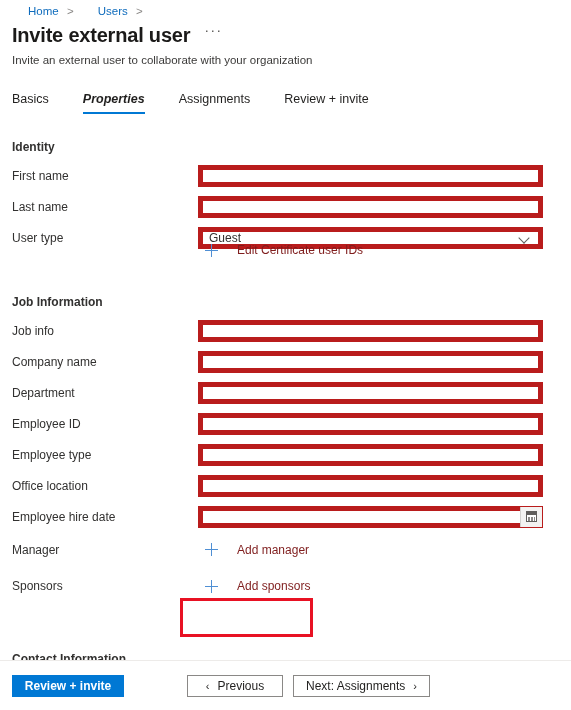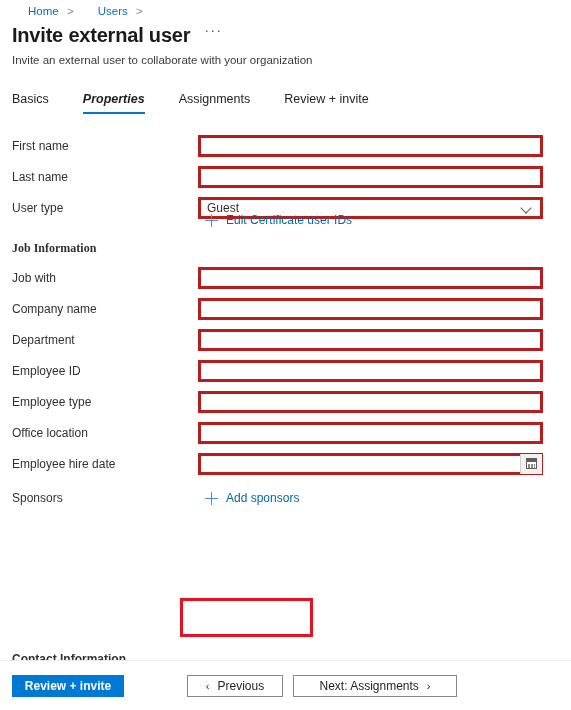--- a/index.html
+++ b/index.html
@@ -129,21 +129,21 @@
     font-size: 12px;
     color: #323130;
     white-space: nowrap;
   }
   .field {
     position: absolute;
     left: 198px;
     width: 345px;
     height: 22px;
     box-sizing: border-box;
-    border: 3px solid #b91c1c;
+    border: 5px solid #b91c1c;
     background: #ffffff;
     font-family: "Liberation Sans", sans-serif;
     font-size: 12px;
     color: #323130;
     padding: 0 6px;
     outline: none;
   }
   .field.select-like {
     display: flex;
     align-items: center;
@@ -255,21 +255,22 @@
     top: 6px;
     height: 1.4px;
   }
   .plus-icon::after {
     top: 0; bottom: 0;
     left: 6px;
     width: 1.4px;
   }
   .add-link-label {
     font-size: 12px;
-    color: #0369a1;
+    color: #7f1d1d;
+    margin-left: 11px;
   }
 
   
   .highlight-box {
     position: absolute;
     left: 180px;
     top: 598px;
     width: 133px;
     height: 39px;
     border: 3px solid #e81123;
@@ -308,21 +309,21 @@
     color: #ffffff;
     font-weight: bold;
     border: none;
   }
   .btn-secondary {
     background: #ffffff;
     border: 1px solid #8a8886;
     color: #201f1e;
   }
   .btn-prev { left: 187px; width: 96px; }
-  .btn-next { left: 293px; width: 164px; }
+  .btn-next { left: 293px; width: 137px; }
   .btn-chev {
     font-size: 11px;
     color: #201f1e;
   }
   .btn-prev .btn-chev { margin-right: 8px; }
   .btn-next .btn-chev { margin-left: 8px; }
 
   
   .clipped-head {
     position: absolute;
@@ -351,20 +352,21 @@
 
 <div class="tabs">
   <div class="tab">Basics</div>
   <div class="tab active">Properties</div>
   <div class="tab">Assignments</div>
   <div class="tab">Review + invite</div>
 </div>
 
 <div class="form">
 
+  <div class="section-head first">Identity</div>
 
   <div class="row">
     <span class="row-label">First name</span>
     <input class="field" type="text" placeholder="" style="">
   </div>
 
   <div class="row">
     <span class="row-label">Last name</span>
     <input class="field" type="text" placeholder="" style="">
   </div>
@@ -377,24 +379,24 @@
     </div>
   </div>
 
   <div class="row" style="height:22px; margin-top:-14px;">
     <div class="add-link">
       <span class="plus-icon"></span>
       <span class="add-link-label">Edit Certificate user IDs</span>
     </div>
   </div>
 
-  <div class="section-head" style="margin-top:10px;font-family:Liberation Serif, serif;">Job Information</div>
-
-  <div class="row">
-    <span class="row-label">Job with</span>
+  <div class="section-head" style="margin-top:34px;">Job Information</div>
+
+  <div class="row">
+    <span class="row-label">Job info</span>
     <input class="field" type="text" placeholder="" style="">
   </div>
 
   <div class="row">
     <span class="row-label">Company name</span>
     <input class="field" type="text" placeholder="" style="">
   </div>
 
   <div class="row">
     <span class="row-label">Department</span>
@@ -419,20 +421,27 @@
   <div class="row">
     <span class="row-label">Employee hire date</span>
     <div class="date-wrap">
       <input class="field" type="text" placeholder="" style="">
       <span class="cal-btn">
         <span class="cal-icon"></span>
       </span>
     </div>
   </div>
 
+  <div class="row" style="height:35px;">
+    <span class="row-label">Manager</span>
+    <div class="add-link">
+      <span class="plus-icon"></span>
+      <span class="add-link-label">Add manager</span>
+    </div>
+  </div>
 
   <div class="row" style="height:38px;">
     <span class="row-label">Sponsors</span>
     <div class="add-link">
       <span class="plus-icon"></span>
       <span class="add-link-label">Add sponsors</span>
     </div>
   </div>
 
 </div>

